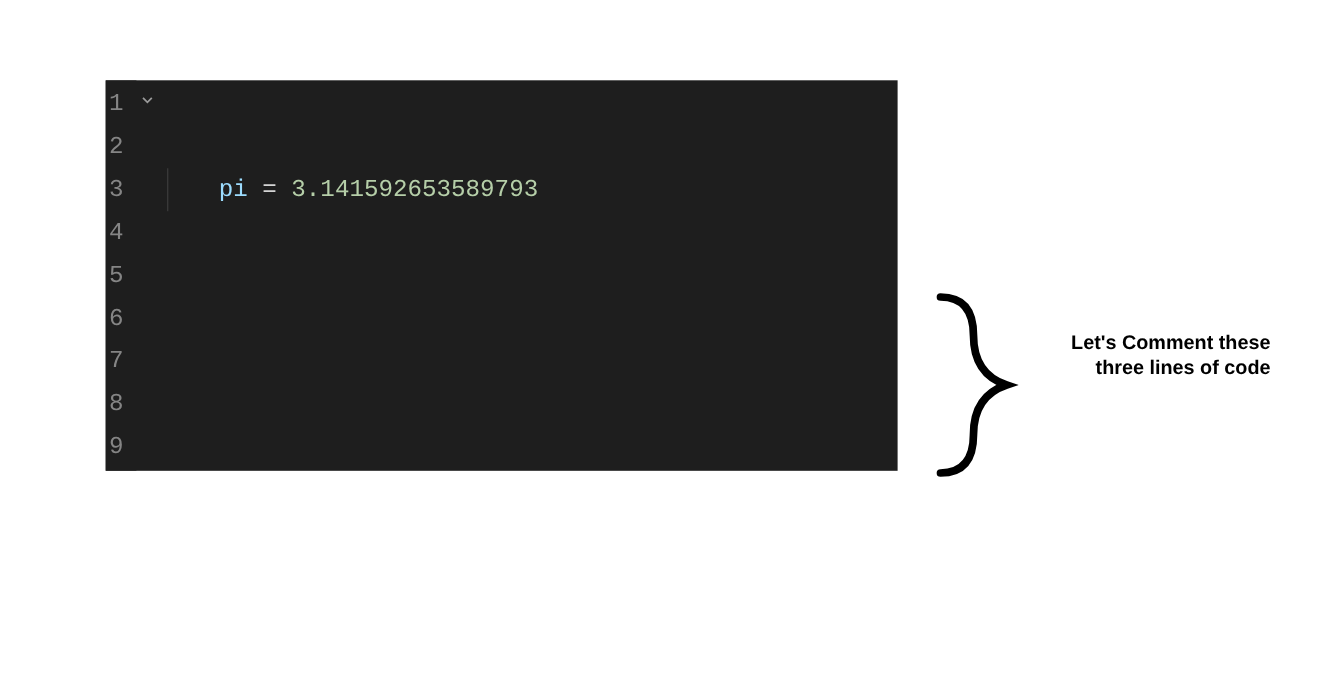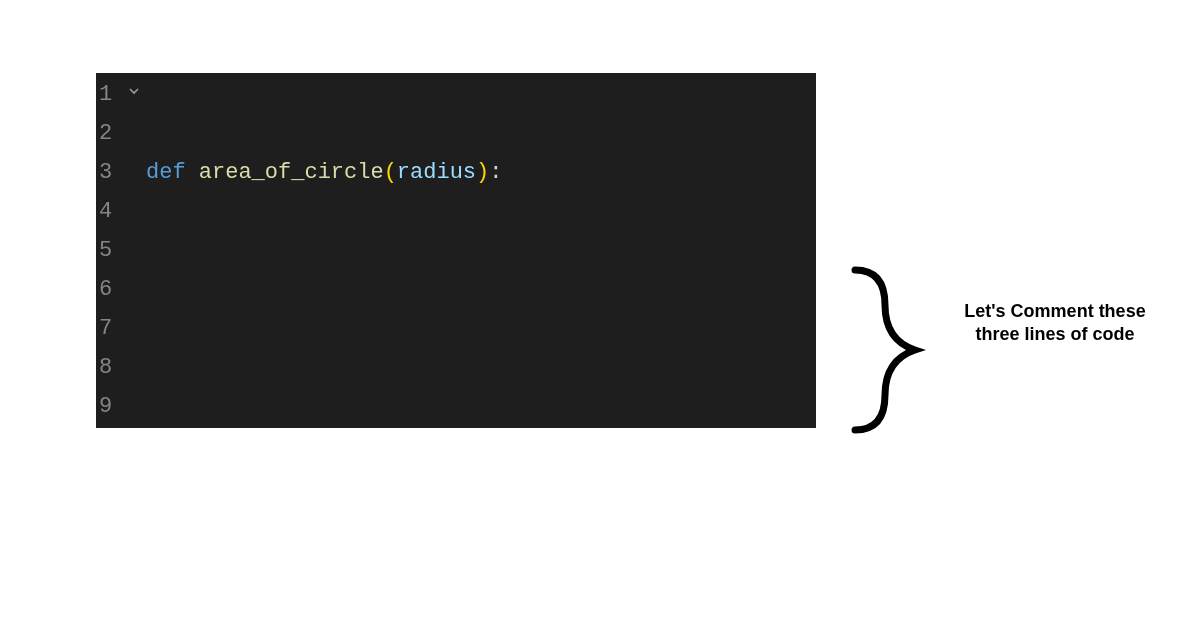--- a/index.html
+++ b/index.html
@@ -75,21 +75,21 @@
     .var { color: #9cdcfe; }
     .num { color: #b5cea8; }
     .op { color: #d4d4d4; }
     .punct { color: #d4d4d4; }
     .paren-yellow { color: #ffd700; }
     .annotation {
       position: absolute;
       top: 300px;
       left: 955px;
       width: 200px;
-      text-align: center;
+      text-align: right;
       font-family: Arial, Helvetica, sans-serif;
       font-weight: bold;
       font-size: 18px;
       color: #000;
       line-height: 1.3;
     }
     .brace {
       position: absolute;
       top: 260px;
       left: 835px;
@@ -112,21 +112,21 @@
     <div class="line-number">9</div>
   </div>
   <div class="fold-column">
     <span class="chevron">
       <svg width="16" height="16" viewBox="0 0 16 16">
           <path d="M4 6 L8 10 L12 6" stroke="#9a9a9a" stroke-width="1.6" fill="none"></path>
         </svg>
     </span>
   </div>
   <div class="code-area">
-    <div class="code-line"><span class="kw">def</span><span class="op"> </span><span class="fn">area_of_circle</span><span class="paren-yellow">(</span><span class="param">radius</span><span class="paren-yellow">)</span><span class="punct">:</span></div>
+    <div class="code-line"><span class="indent-guide"></span><span class="op">    </span><span class="var">pi</span><span class="op"> = </span><span class="num">3.141592653589793</span></div>
     
     
     
     
     
     
   </div>
 </div>
 
 <div class="brace">

